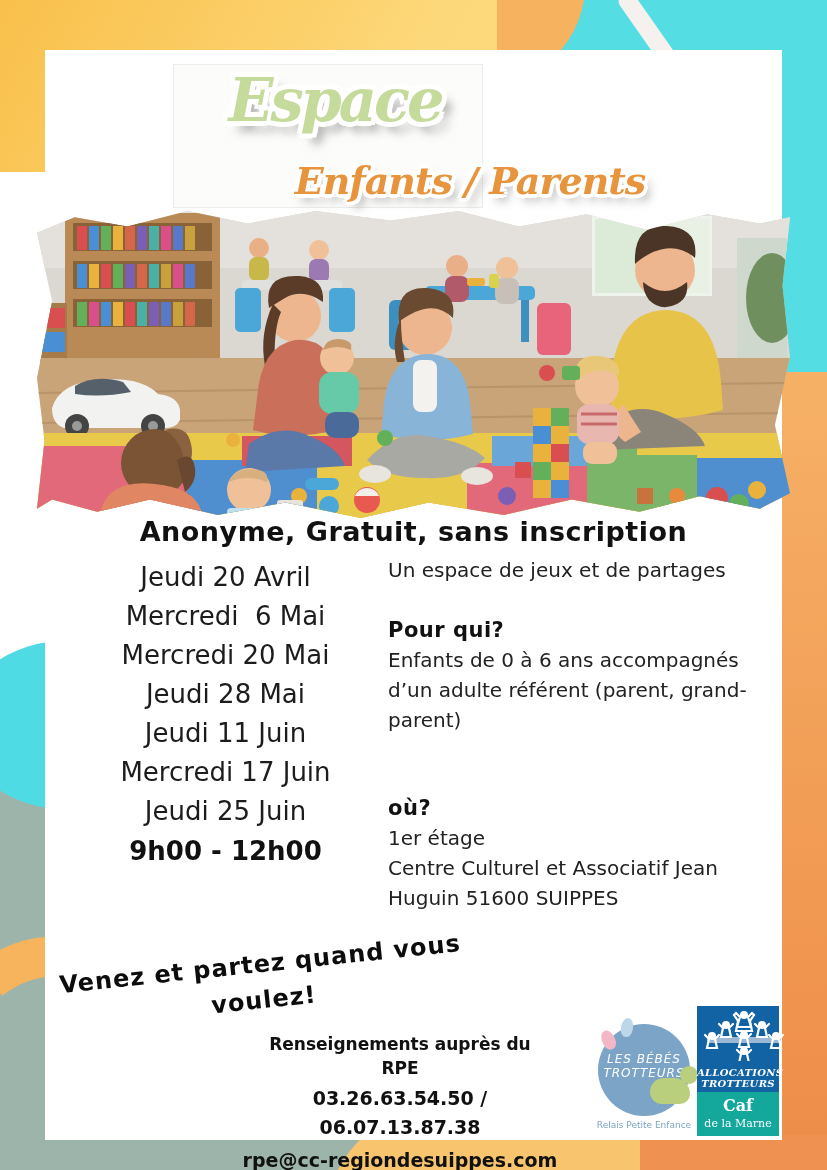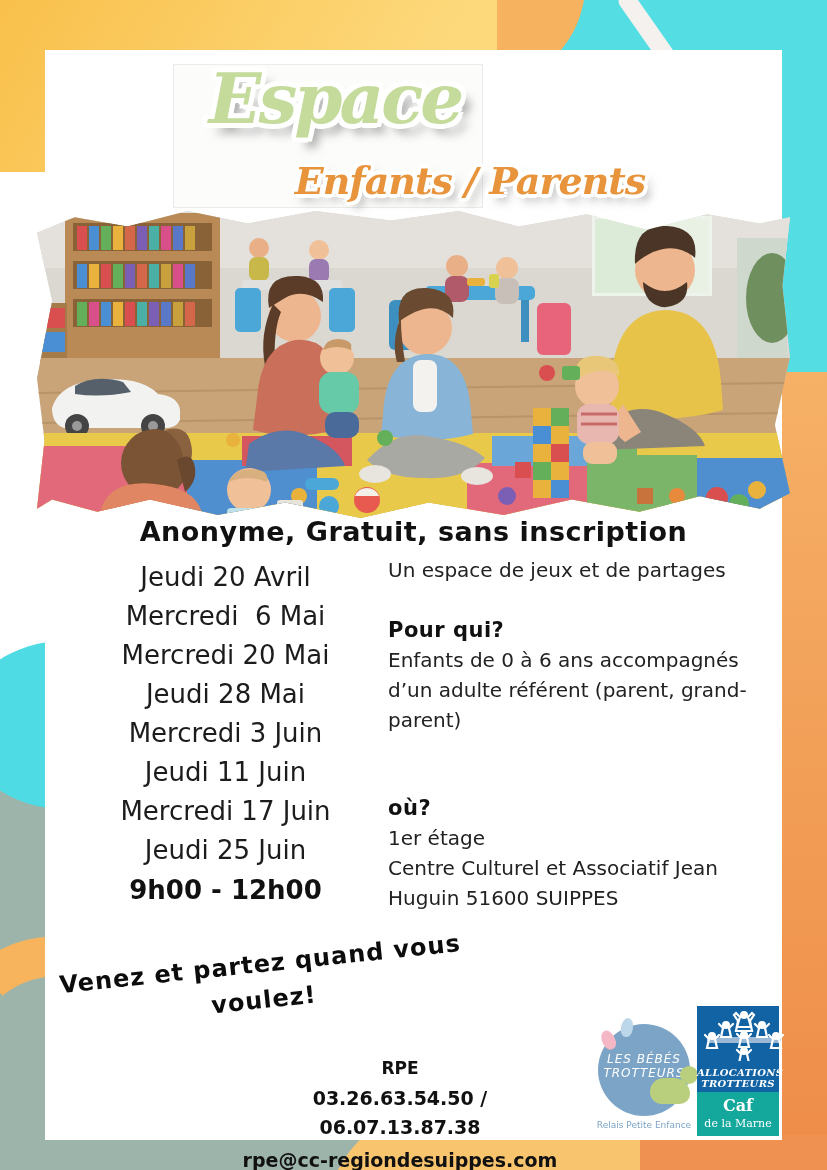--- a/index.html
+++ b/index.html
@@ -19,23 +19,23 @@
   .bg-teal-blob-bl{left:-40px;top:640px;width:220px;height:170px;border-radius:50%;background:#4fdbe4;}
   .bg-lightorange-bottom{left:330px;top:1090px;width:340px;height:230px;border-radius:50%;background:#f9c46e;}
   .bg-orange-right{left:782px;top:372px;width:45px;height:798px;background:linear-gradient(180deg,#f6b166,#ee8c49);}
   .bg-orange-br{left:640px;top:1135px;width:187px;height:35px;background:#ef9150;}
   .left-arc-svg{left:0;top:900px;}
   
   .card{position:absolute;left:45px;top:50px;width:737px;height:1090px;background:#ffffff;}
   
   .title-panel{position:absolute;left:128px;top:14px;width:308px;height:142px;background:#fcfcfb;border:1px solid #ececea;}
   .title-main{
-    position:absolute;left:60px;top:8px;width:460px;text-align:center;
+    position:absolute;left:60px;top:16px;width:460px;text-align:center;
     font-family:"DejaVu Serif","Liberation Serif",serif;
-    font-style:italic;font-weight:bold;font-size:69px;letter-spacing:-3px;
+    font-style:italic;font-weight:bold;font-size:59px;letter-spacing:-3px;
     color:#c5db9c;
     text-shadow:
       -4px -4px 0 #fff, 4px -4px 0 #fff, -4px 4px 0 #fff, 4px 4px 0 #fff,
       -5px 0 0 #fff, 5px 0 0 #fff, 0 -5px 0 #fff, 0 5px 0 #fff,
       9px 10px 10px rgba(110,110,110,.55);
   }
   .title-sub{
     position:absolute;left:195px;top:108px;width:460px;text-align:center;
     font-family:"DejaVu Serif","Liberation Serif",serif;
     font-style:italic;font-weight:bold;font-size:38px;letter-spacing:-1px;
@@ -310,42 +310,41 @@
     </g>
   </svg>
 
   <div class="tagline">Anonyme, Gratuit, sans inscription</div>
 
   <div class="col-dates">
     <div class="date-line">Jeudi 20 Avril</div>
     <div class="date-line">Mercredi  6 Mai</div>
     <div class="date-line">Mercredi 20 Mai</div>
     <div class="date-line">Jeudi 28 Mai</div>
-    <div class="date-line">Mercredi 3 Juin</div>
     <div class="date-line">Jeudi 11 Juin</div>
     <div class="date-line">Mercredi 17 Juin</div>
     <div class="date-line">Jeudi 25 Juin</div>
     <div class="date-hours">9h00 - 12h00</div>
   </div>
 
   <div class="col-info">
     <div class="info-intro">Un espace de jeux et de partages</div>
     <div class="info-head">Pour qui?</div>
     <div class="info-text">Enfants de 0 à 6 ans accompagnés d’un adulte référent  (parent, grand-parent)</div>
     <div class="info-gap"></div>
     <div class="info-head">où?</div>
     <div class="info-text">1er étage</div>
     <div class="info-text">Centre Culturel et Associatif Jean Huguin 51600 SUIPPES</div>
   </div>
 
   <div class="note">Venez et partez quand vous voulez!</div>
 
   <div class="contact">
     <div class="contact-title">
-      <br>
+      <span>Renseignements auprès du</span><br>
       <span>RPE</span>
     </div>
     <div class="contact-line">03.26.63.54.50 / 06.07.13.87.38</div>
     <div class="contact-line">rpe@cc-regiondesuippes.com</div>
   </div>
 
   <div class="trotteurs">
     <div class="trotteurs-circle"></div>
     <div class="footprint pink"></div>
     <div class="footprint blue"></div>

